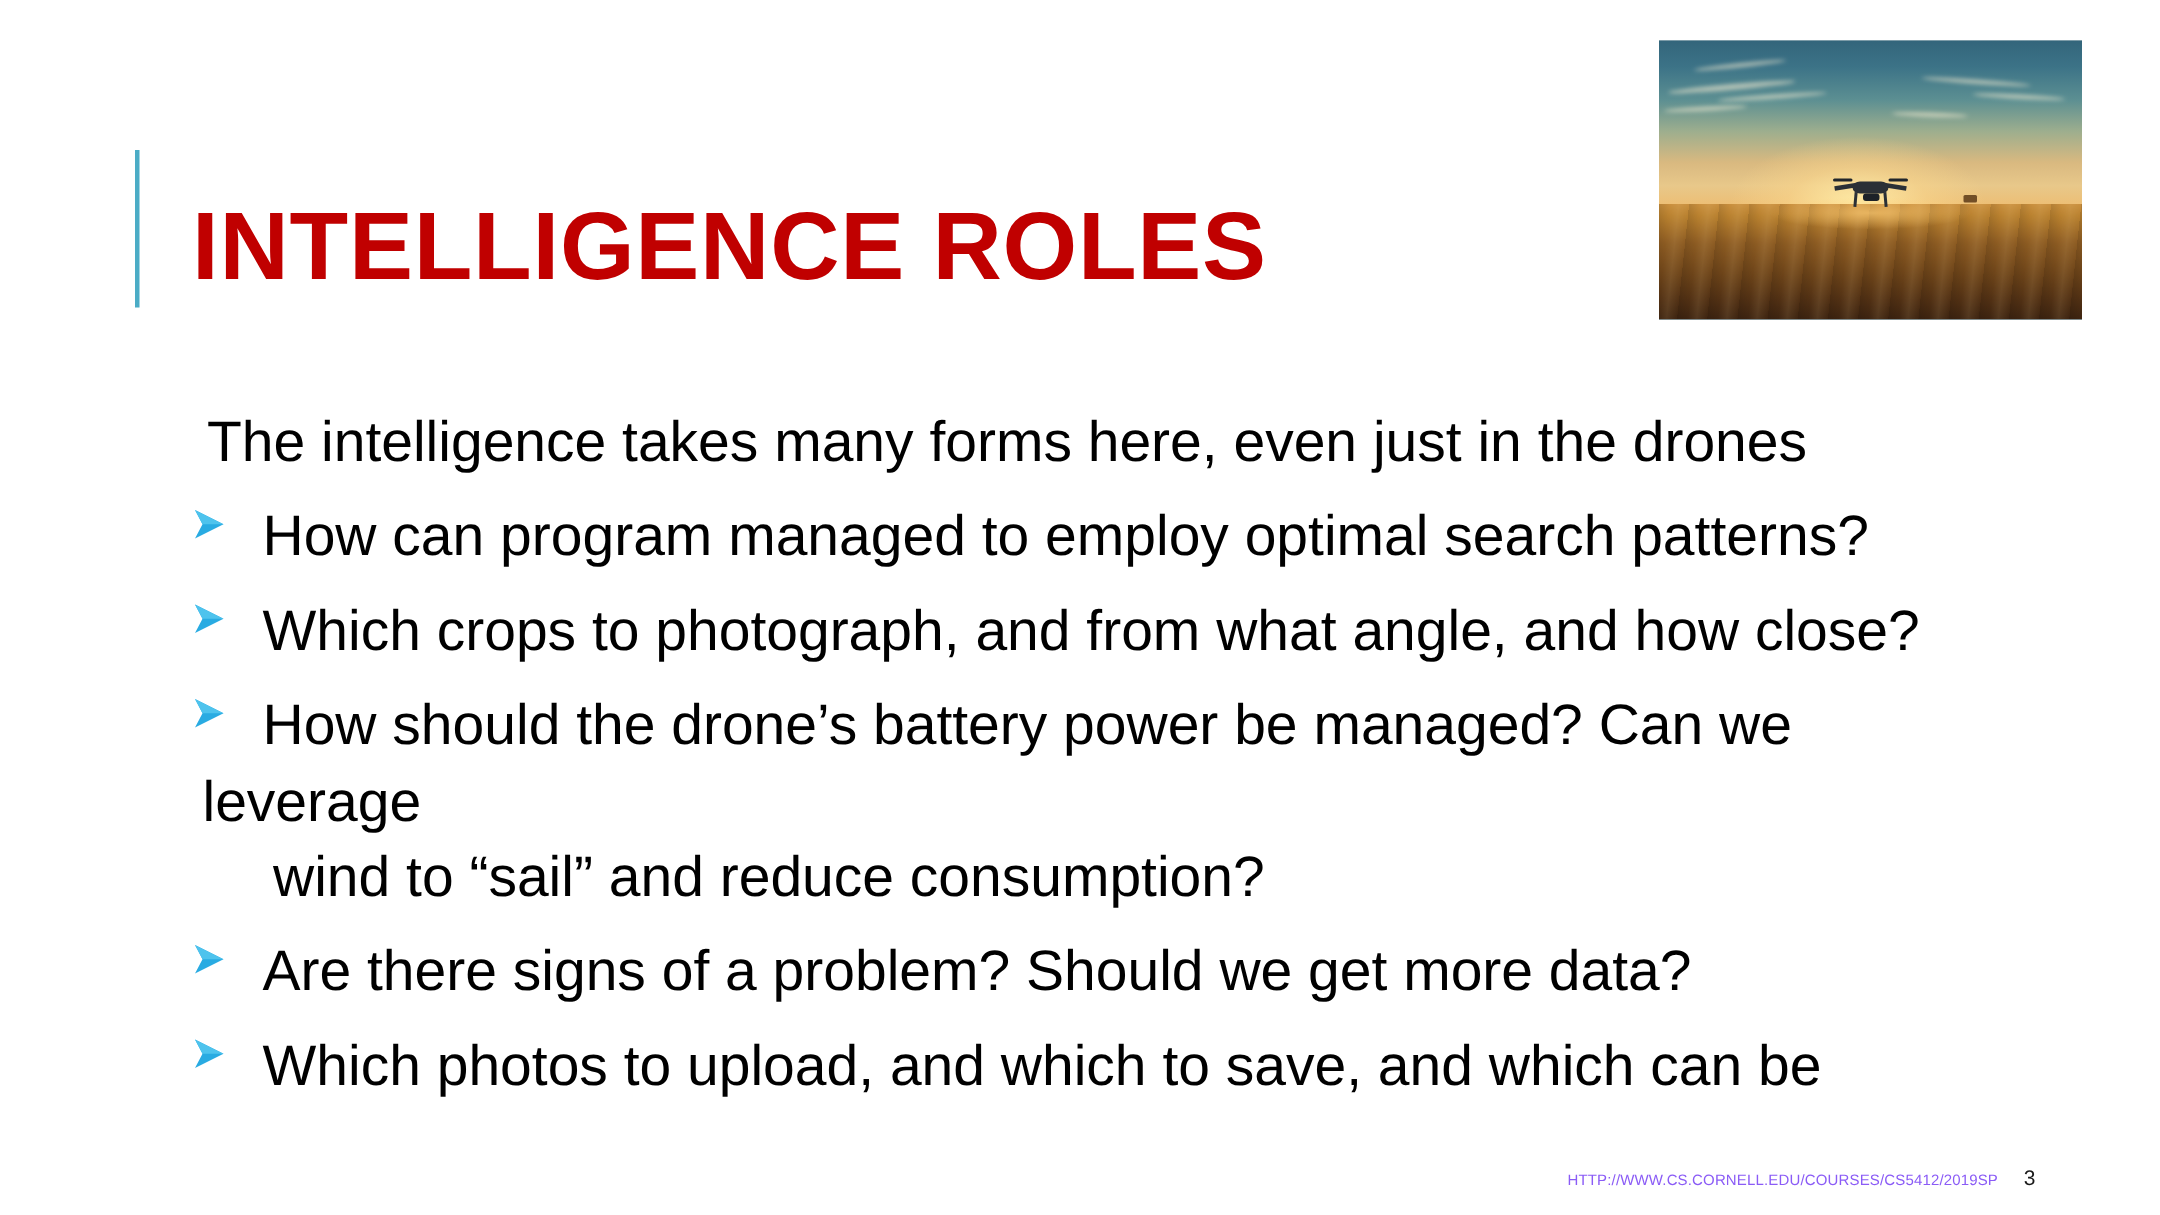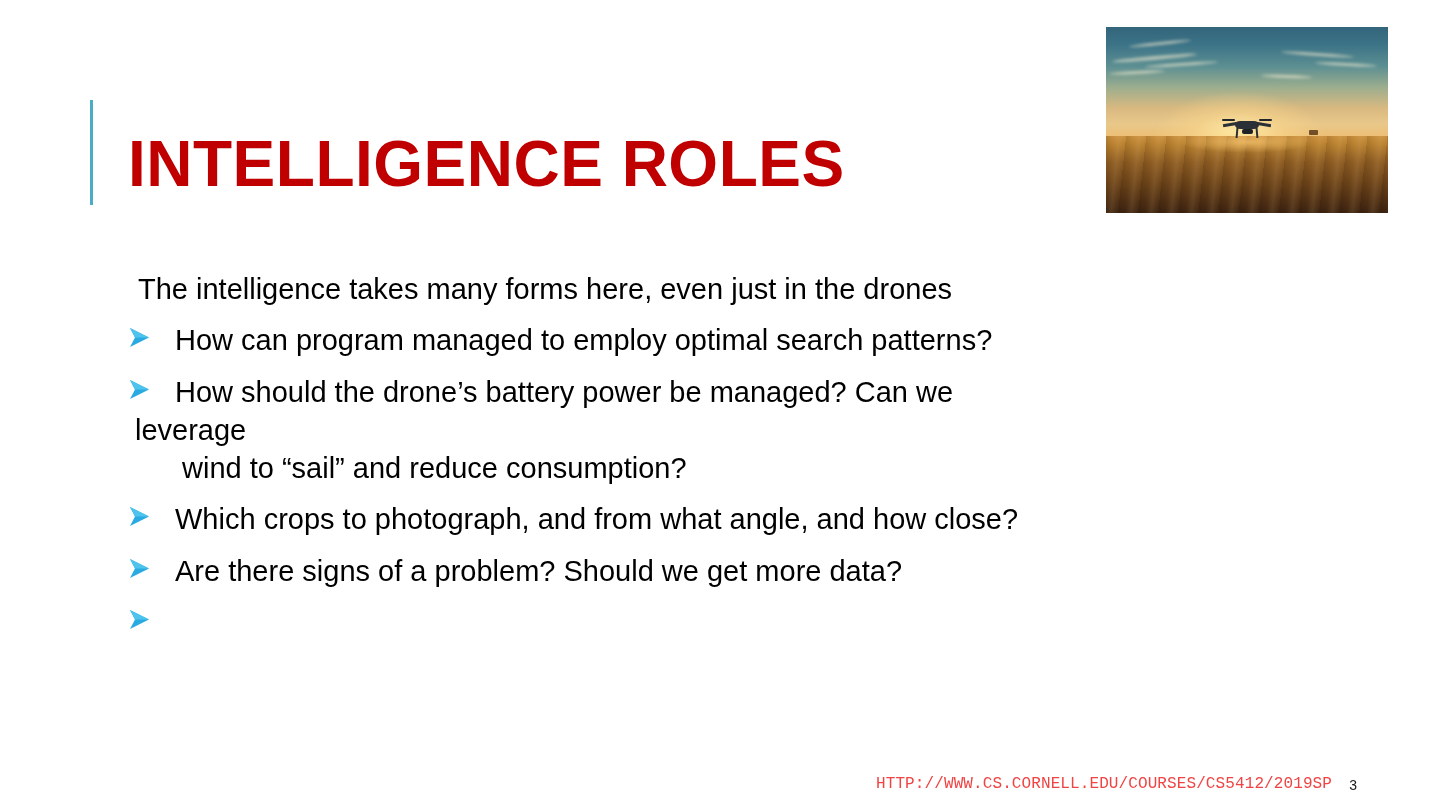--- a/index.html
+++ b/index.html
@@ -179,21 +179,21 @@
     border-radius: 2px;
   }
 
   
   #body-content {
     position: absolute;
     left: 128px;
     top: 270px;
     width: 1260px;
     color: #000000;
-    font-size: 29px;
+    font-size: 38px;
     line-height: 1.32;
   }
   .body-line {
     position: relative;
     margin: 0 0 0 0;
   }
   .body-line.intro {
     padding-left: 10px;
     margin-bottom: 13px;
   }
@@ -228,25 +228,24 @@
     position: absolute;
     left: 0;
     right: 0;
     bottom: 17px;
     height: 20px;
   }
   #footer-url {
     position: absolute;
     right: 108px;
     bottom: 0;
-    font-size: 16px;
-    color: #ef4444;
+    font-size: 10px;
+    color: #8b5cf6;
     letter-spacing: 0.1px;
     white-space: nowrap;
-    font-family: Liberation Mono, monospace;
   }
   #footer-slide-number {
     position: absolute;
     right: 83px;
     bottom: 0;
     font-size: 14px;
     color: #1a1a1a;
   }
 </style>
 </head>
@@ -297,52 +296,53 @@
       <span class="bullet-text">How can program managed to employ optimal search patterns?</span>
     </div>
 
     <div class="bullet-row">
       <span class="bullet-glyph">
         <svg width="26" height="22" viewBox="0 0 26 22" xmlns="http://www.w3.org/2000/svg">
           <path d="M2 1 L21 10.5 L2 20 L7 10.5 Z" fill="#29ABE2"></path>
           <path d="M2 1 L21 10.5 L7 10.5 Z" fill="#4EC3ED"></path>
         </svg>
       </span>
+      <span class="bullet-text">Which crops to photograph, and from what angle, and how close?</span>
+    </div>
+
+    <div class="bullet-row">
+      <span class="bullet-glyph">
+        <svg width="26" height="22" viewBox="0 0 26 22" xmlns="http://www.w3.org/2000/svg">
+          <path d="M2 1 L21 10.5 L2 20 L7 10.5 Z" fill="#29ABE2"></path>
+          <path d="M2 1 L21 10.5 L7 10.5 Z" fill="#4EC3ED"></path>
+        </svg>
+      </span>
       <span class="bullet-text">How should the drone’s battery power be managed?  Can we</span>
       <span class="wrap-line">leverage</span>
       <span class="indent-line">wind to “sail” and reduce consumption?</span>
     </div>
 
     <div class="bullet-row">
       <span class="bullet-glyph">
         <svg width="26" height="22" viewBox="0 0 26 22" xmlns="http://www.w3.org/2000/svg">
           <path d="M2 1 L21 10.5 L2 20 L7 10.5 Z" fill="#29ABE2"></path>
           <path d="M2 1 L21 10.5 L7 10.5 Z" fill="#4EC3ED"></path>
         </svg>
       </span>
-      <span class="bullet-text">Which crops to photograph, and from what angle, and how close?</span>
-    </div>
-
-    <div class="bullet-row">
-      <span class="bullet-glyph">
-        <svg width="26" height="22" viewBox="0 0 26 22" xmlns="http://www.w3.org/2000/svg">
-          <path d="M2 1 L21 10.5 L2 20 L7 10.5 Z" fill="#29ABE2"></path>
-          <path d="M2 1 L21 10.5 L7 10.5 Z" fill="#4EC3ED"></path>
-        </svg>
-      </span>
       <span class="bullet-text">Are there signs of a problem?  Should we get more data?</span>
     </div>
 
     <div class="bullet-row">
       <span class="bullet-glyph">
         <svg width="26" height="22" viewBox="0 0 26 22" xmlns="http://www.w3.org/2000/svg">
           <path d="M2 1 L21 10.5 L2 20 L7 10.5 Z" fill="#29ABE2"></path>
           <path d="M2 1 L21 10.5 L7 10.5 Z" fill="#4EC3ED"></path>
         </svg>
       </span>
+      <span class="bullet-text">Which photos to upload, and which to save, and which can be</span>
     </div>
 
   </div>
 
   <div id="footer">
     <span id="footer-url">HTTP://WWW.CS.CORNELL.EDU/COURSES/CS5412/2019SP</span>
     <span id="footer-slide-number">3</span>
   </div>
 
 </div>

